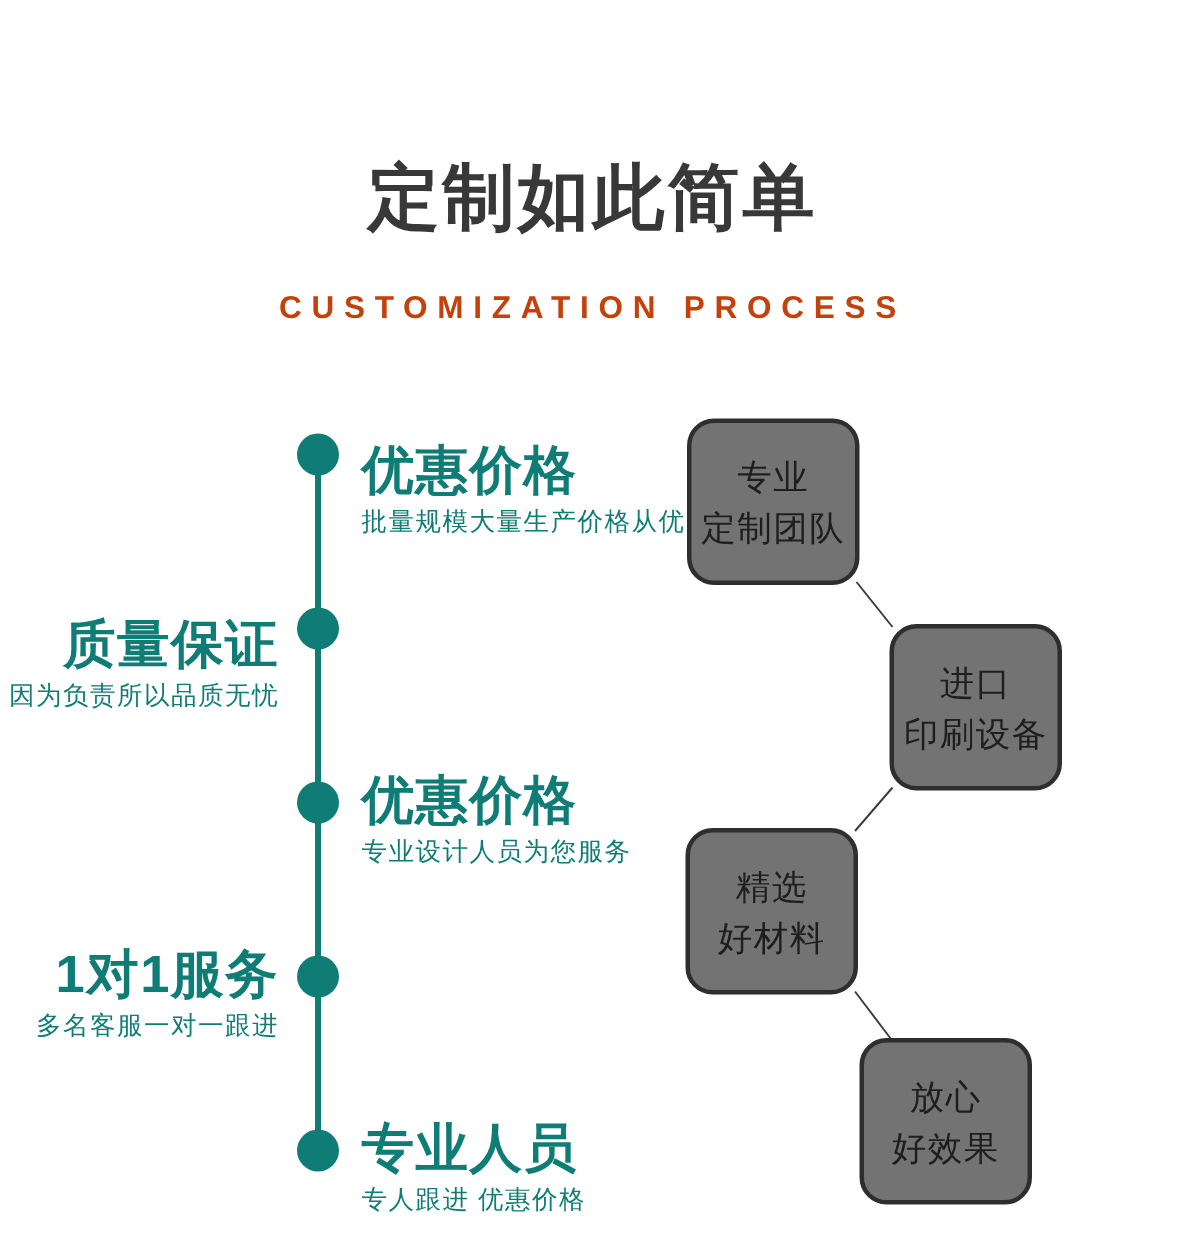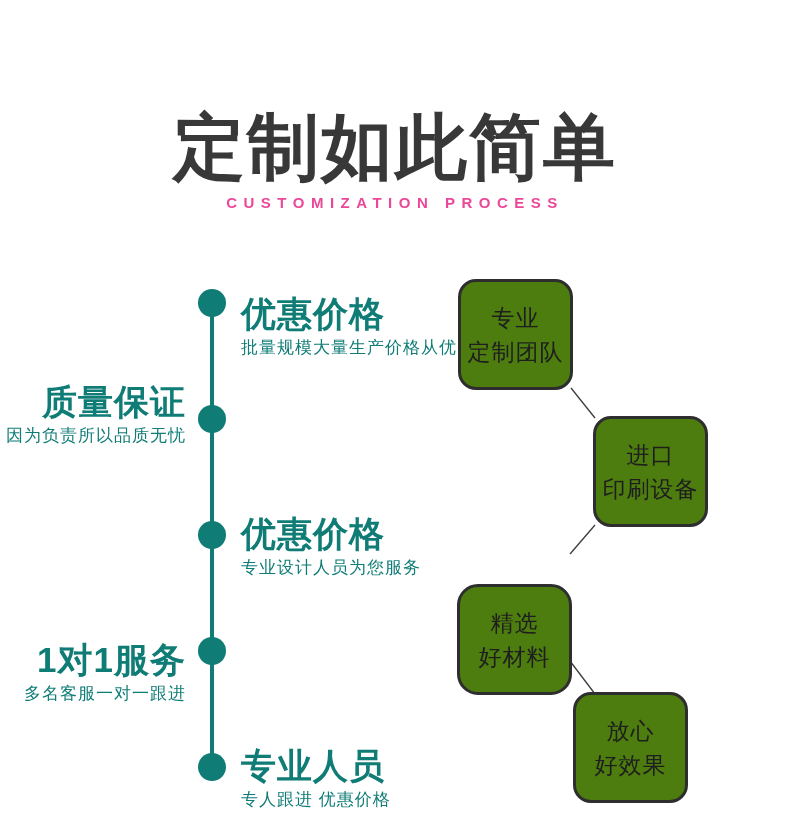--- a/index.html
+++ b/index.html
@@ -14,28 +14,28 @@
     position:relative;
     width:790px;height:832px;
     background:#ffffff;
     overflow:hidden;
   }
 
   
   .hero-title{
     position:absolute;left:0;top:100px;width:790px;
     text-align:center;
-    font-size:72px;font-weight:900;letter-spacing:2px;
+    font-size:48px;font-weight:900;letter-spacing:2px;
     color:var(--ink);
   }
   .hero-subtitle{
     position:absolute;left:0;top:194px;width:790px;
     text-align:center;
-    font-size:15px;font-weight:600;letter-spacing:6.5px;
-    color:#ec4899;
+    font-size:21px;font-weight:600;letter-spacing:6.5px;
+    color:#c2410c;
   }
 
   
   .tl-line{
     position:absolute;left:210px;top:303px;
     width:4px;height:464px;
     background:var(--accent);
   }
   .tl-dot{
     position:absolute;left:198px;
@@ -53,43 +53,43 @@
     font-size:35px;font-weight:700;line-height:36px;
     letter-spacing:1px;
   }
   .tl-item .tl-sub{
     font-size:17px;font-weight:400;line-height:19px;
     margin-top:6px;letter-spacing:1px;
   }
   .tl-item.side-right{left:241px;text-align:left;}
   .tl-item.side-left{right:604px;text-align:right;}
   .tl-item.i1{top:296px;}
-  .tl-item.i2{top:384px;margin-left:28px;}
+  .tl-item.i2{top:412px;margin-left:28px;}
   .tl-item.i3{top:516px;}
-  .tl-item.i4{top:632px;margin-top:10px;}
+  .tl-item.i4{top:632px;}
   .tl-item.i5{top:748px;}
 
   
   .feature-box{
     position:absolute;
     width:115px;height:111px;
     border:3px solid var(--box-border);
     border-radius:18px;
-    background:#4d7c0f;
+    background:#737373;
     display:flex;flex-direction:column;
     align-items:center;justify-content:center;
     text-align:center;
     font-size:23px;line-height:34px;font-weight:500;
     color:#1e1e1e;
     letter-spacing:1px;
     z-index:2;
   }
   .feature-box.b1{left:458px;top:279px;}
   .feature-box.b2{left:593px;top:416px;}
-  .feature-box.b3{left:457px;top:584px;border-radius:21px;}
+  .feature-box.b3{left:457px;top:552px;}
   .feature-box.b4{left:573px;top:692px;}
 
   .connector-layer{
     position:absolute;left:0;top:0;width:790px;height:832px;
     z-index:1;pointer-events:none;
   }
 </style>
 </head>
 <body>
 

